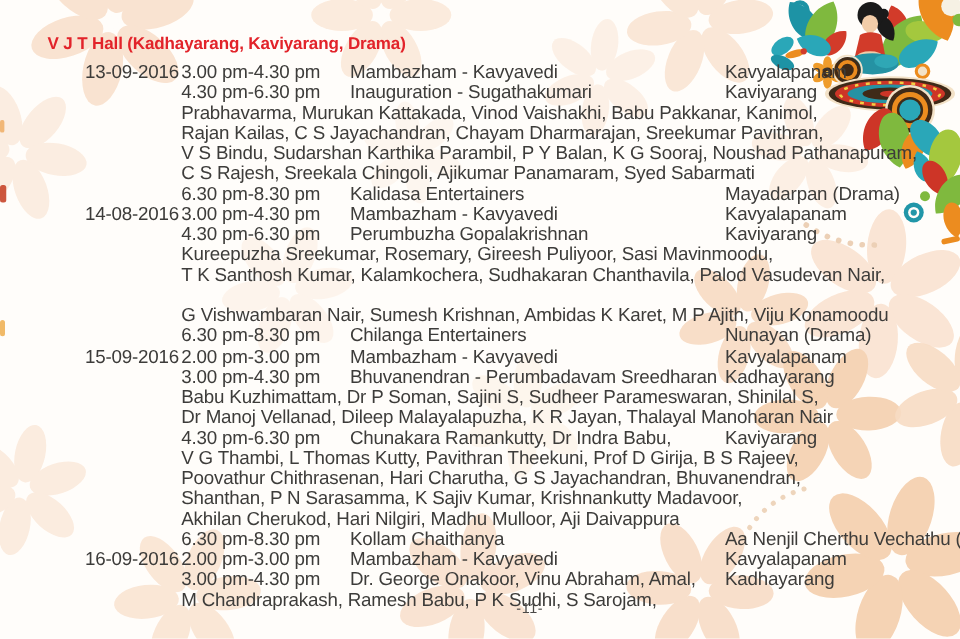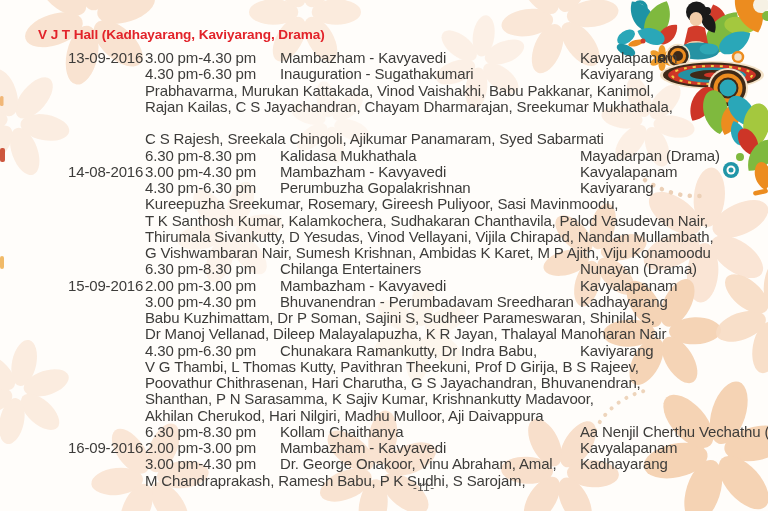--- a/index.html
+++ b/index.html
@@ -182,33 +182,34 @@
       <span class="ct">4.30 pm-6.30 pm</span>
       <span class="ce b">Inauguration - Sugathakumari</span>
       <span class="cr">Kaviyarang</span>
     </div>
     <div class="row">
       <span class="cd"></span>
       <span class="cn">Prabhavarma, Murukan Kattakada, Vinod Vaishakhi, Babu Pakkanar, Kanimol,</span>
     </div>
     <div class="row">
       <span class="cd"></span>
-      <span class="cn">Rajan Kailas, C S Jayachandran, Chayam Dharmarajan, Sreekumar Mukhathala,</span>
-    </div>
-    <div class="row">
-      <span class="cd"></span>
+      <span class="cn">Rajan Kailas, C S Jayachandran, Chayam Dharmarajan, Sreekumar Pavithran,</span>
+    </div>
+    <div class="row">
+      <span class="cd"></span>
+      <span class="cn">V S Bindu, Sudarshan Karthika Parambil, P Y Balan, K G Sooraj, Noushad Pathanapuram,</span>
     </div>
     <div class="row">
       <span class="cd"></span>
       <span class="cn">C S Rajesh, Sreekala Chingoli, Ajikumar Panamaram, Syed Sabarmati</span>
     </div>
     <div class="row">
       <span class="cd"></span>
       <span class="ct">6.30 pm-8.30 pm</span>
-      <span class="ce">Kalidasa Mukhathala</span>
+      <span class="ce">Kalidasa Entertainers</span>
       <span class="cr">Mayadarpan (Drama)</span>
     </div>
     <div class="row">
       <span class="cd">14-08-2016</span>
       <span class="ct">3.00 pm-4.30 pm</span>
       <span class="ce">Mambazham - Kavyavedi</span>
       <span class="cr">Kavyalapanam</span>
     </div>
     <div class="row">
       <span class="cd"></span>
@@ -219,21 +220,20 @@
     <div class="row">
       <span class="cd"></span>
       <span class="cn">Kureepuzha Sreekumar, Rosemary, Gireesh Puliyoor, Sasi Mavinmoodu,</span>
     </div>
     <div class="row">
       <span class="cd"></span>
       <span class="cn">T K Santhosh Kumar, Kalamkochera, Sudhakaran Chanthavila, Palod Vasudevan Nair,</span>
     </div>
     <div class="row">
       <span class="cd"></span>
-      <span class="cn">Thirumala Sivankutty, D Yesudas, Vinod Vellayani, Vijila Chirapad, Nandan Mullambath,</span>
     </div>
     <div class="row">
       <span class="cd"></span>
       <span class="cn">G Vishwambaran Nair, Sumesh Krishnan, Ambidas K Karet, M P Ajith, Viju Konamoodu</span>
     </div>
     <div class="row">
       <span class="cd"></span>
       <span class="ct">6.30 pm-8.30 pm</span>
       <span class="ce">Chilanga Entertainers</span>
       <span class="cr">Nunayan (Drama)</span>

